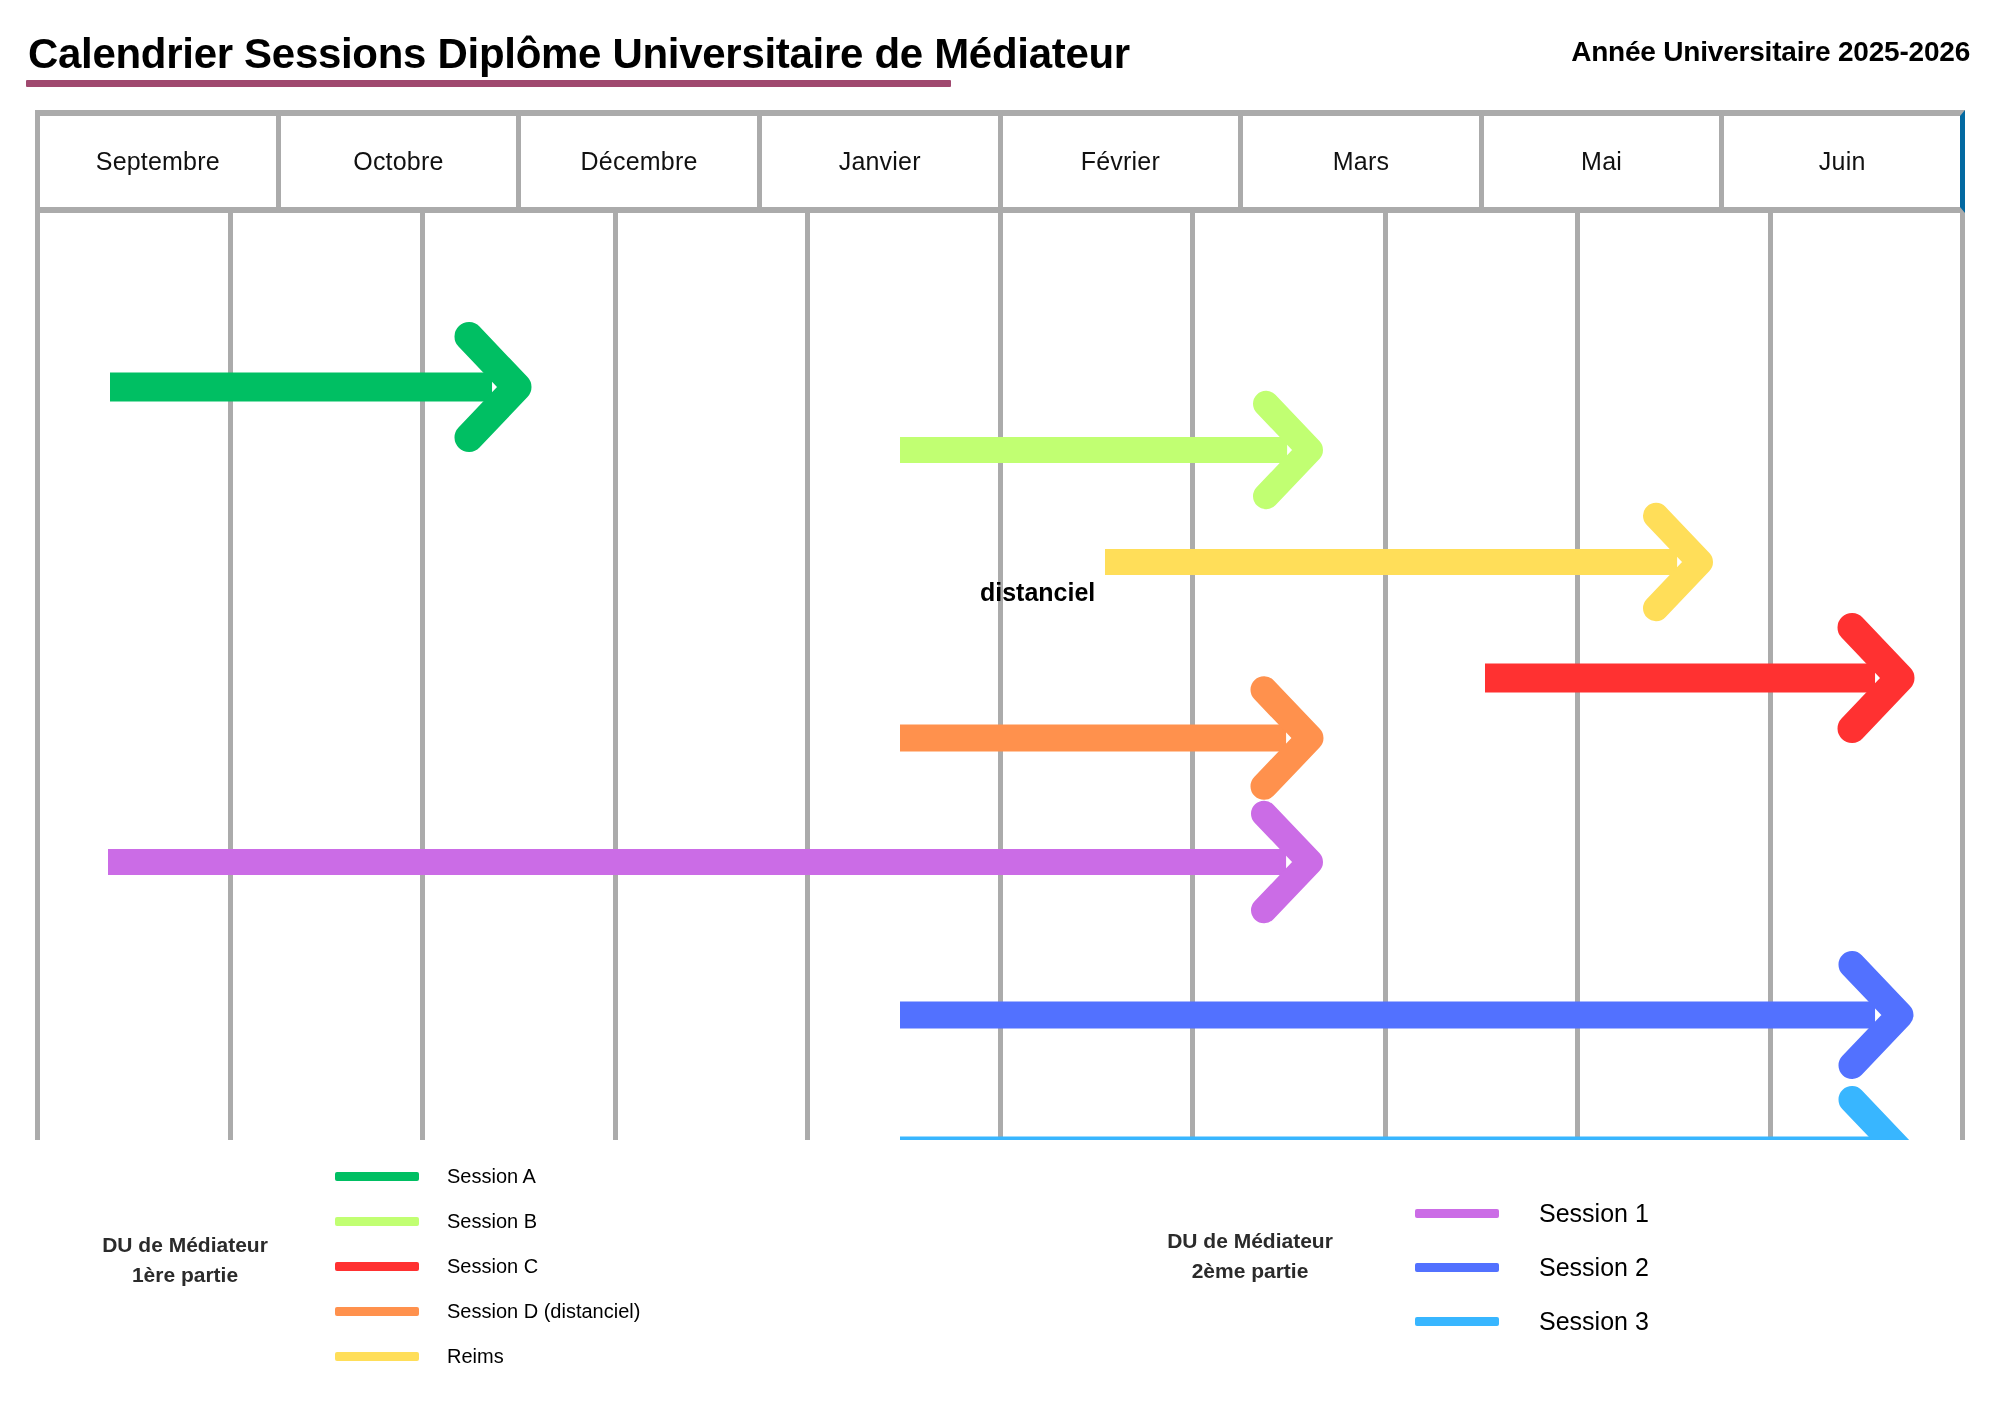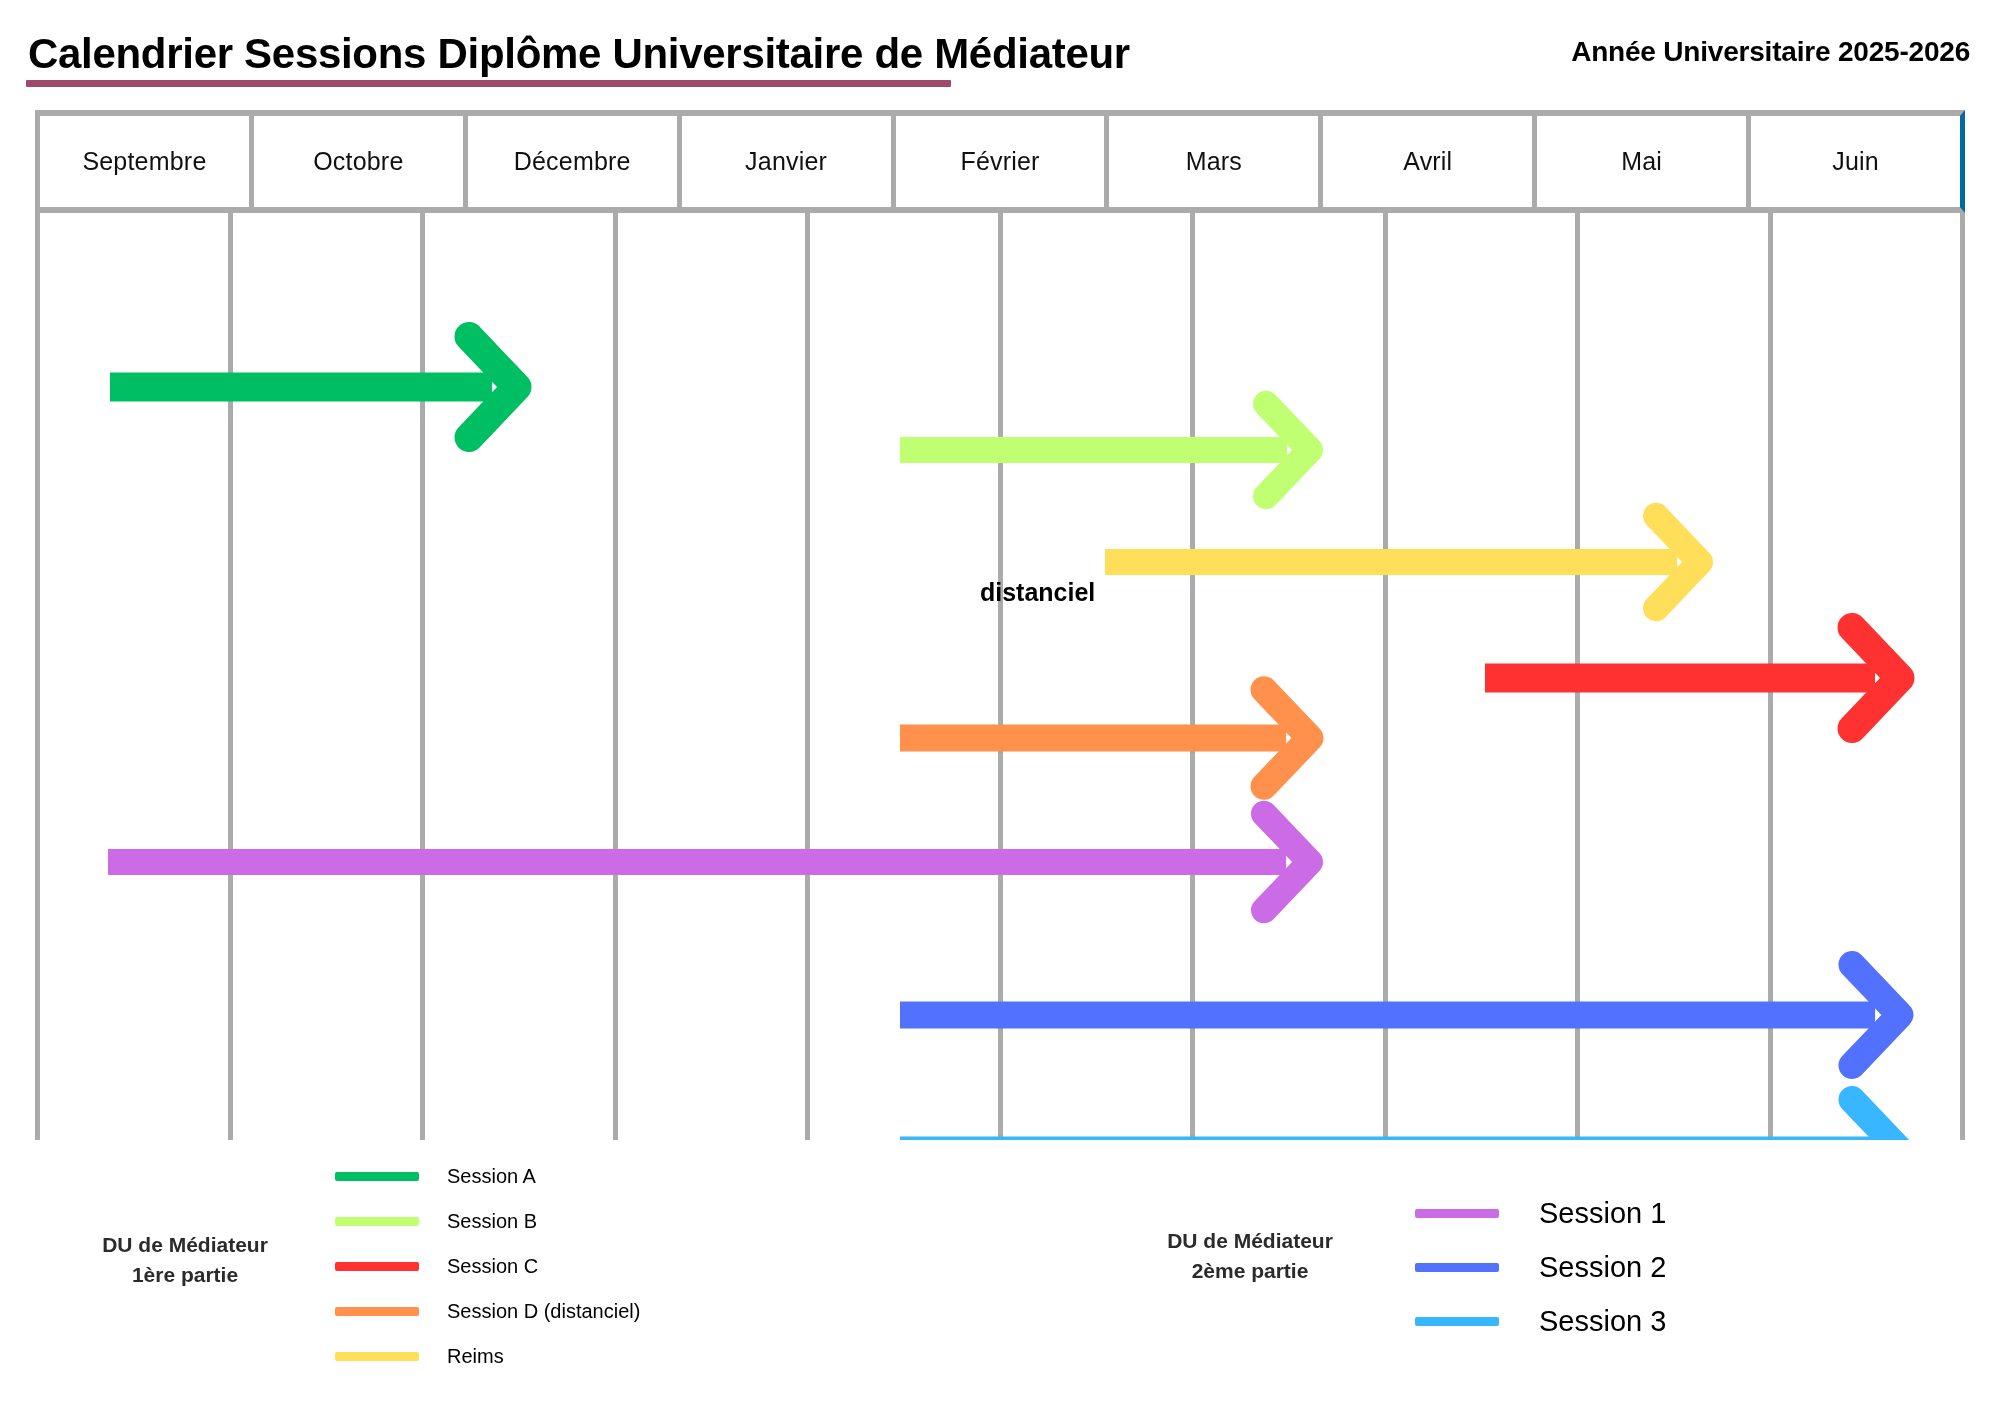--- a/index.html
+++ b/index.html
@@ -164,21 +164,21 @@
     color: #000000;
     white-space: nowrap;
   }
   #legend-left { left: 70px; top: 0; }
   #legend-left .legend-title { left: 0; top: 82px; width: 230px; }
   #legend-left .legend-items { left: 265px; top: 6px; }
   #legend-right { left: 1135px; top: 0; }
   #legend-right .legend-title { left: 0; top: 78px; width: 230px; }
   #legend-right .legend-items { left: 280px; top: 38px; }
   #legend-right .legend-row { height: 54px; }
-  #legend-right .legend-text { font-size: 29px; margin-left: 40px; }
+  #legend-right .legend-text { font-size: 25px; margin-left: 40px; }
 </style>
 </head>
 <body>
 
 <div id="header-bar">
   <div id="page-title">Calendrier Sessions Diplôme Universitaire de Médiateur</div>
   <div id="title-underline"></div>
   <div id="academic-year">Année Universitaire 2025-2026</div>
 </div>
 
@@ -197,23 +197,20 @@
       <div class="month-cell">
         <span class="month-label">Janvier</span>
       </div>
       <div class="month-cell">
         <span class="month-label">Février</span>
       </div>
       <div class="month-cell">
         <span class="month-label">Mars</span>
       </div>
       <div class="month-cell">
-        <span class="month-label">Avril</span>
-      </div>
-      <div class="month-cell">
         <span class="month-label">Mai</span>
       </div>
       <div class="month-cell">
         <span class="month-label">Juin</span>
       </div>
     </div>
   <div id="body-grid">
       <div class="body-col"></div>
       <div class="body-col"></div>
       <div class="body-col"></div>

